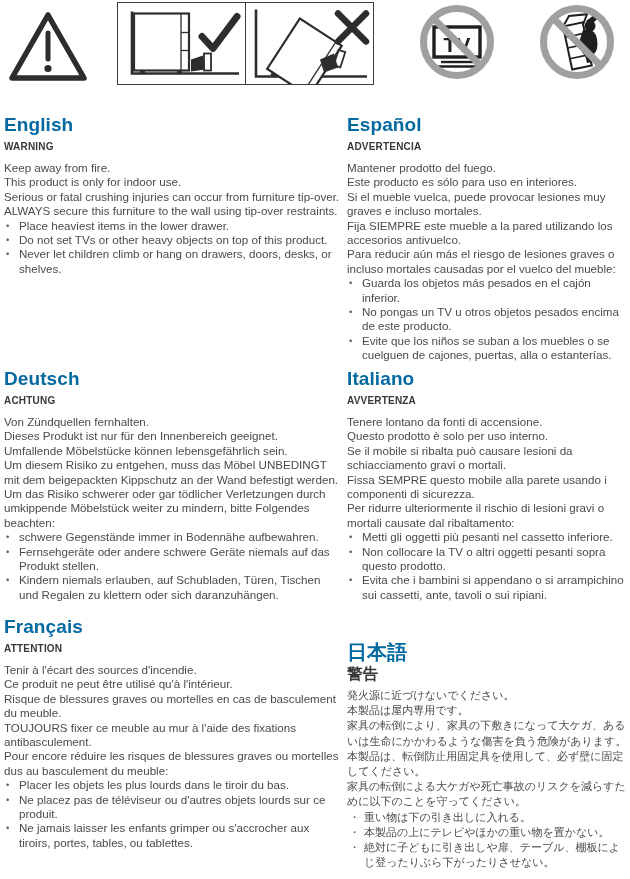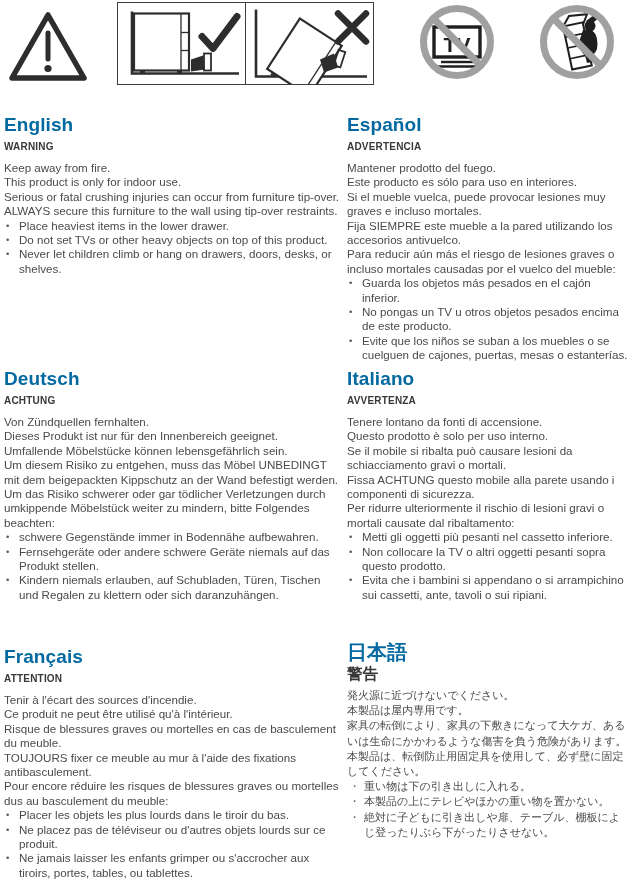--- a/index.html
+++ b/index.html
@@ -141,21 +141,21 @@
       <li>
           <span class="blt">•</span>
           <span class="btxt">Guarda los objetos más pesados en el cajón inferior.</span>
         </li>
       <li>
           <span class="blt">•</span>
           <span class="btxt">No pongas un TV u otros objetos pesados encima de este producto.</span>
         </li>
       <li>
           <span class="blt">•</span>
-          <span class="btxt">Evite que los niños se suban a los muebles o se cuelguen de cajones, puertas, mesas o estanterías.</span>
+          <span class="btxt">Evite que los niños se suban a los muebles o se cuelguen de cajones, puertas, alla o estanterías.</span>
         </li>
     </ul>
   </section>
 
   <section class="sec col-l" style="top:368px">
     <h1>Deutsch</h1>
     <h2>ACHTUNG</h2>
     <p>Von Zündquellen fernhalten.</p>
     <p>Dieses Produkt ist nur für den Innenbereich geeignet.</p>
     <p>Umfallende Möbelstücke können lebensgefährlich sein.</p>
@@ -176,39 +176,39 @@
         </li>
     </ul>
   </section>
 
   <section class="sec col-r" style="top:368px">
     <h1>Italiano</h1>
     <h2>AVVERTENZA</h2>
     <p>Tenere lontano da fonti di accensione.</p>
     <p>Questo prodotto è solo per uso interno.</p>
     <p>Se il mobile si ribalta può causare lesioni da schiacciamento gravi o mortali.</p>
-    <p>Fissa ACHTUNG questo mobile alla parete usando i componenti di sicurezza.</p>
+    <p>Fissa SEMPRE questo mobile alla parete usando i componenti di sicurezza.</p>
     <p>Per ridurre ulteriormente il rischio di lesioni gravi o mortali causate dal ribaltamento:</p>
     <ul>
       <li>
           <span class="blt">•</span>
           <span class="btxt">Metti gli oggetti più pesanti nel cassetto inferiore.</span>
         </li>
       <li>
           <span class="blt">•</span>
           <span class="btxt">Non collocare la TV o altri oggetti pesanti sopra questo prodotto.</span>
         </li>
       <li>
           <span class="blt">•</span>
           <span class="btxt">Evita che i bambini si appendano o si arrampichino sui cassetti, ante, tavoli o sui ripiani.</span>
         </li>
     </ul>
   </section>
 
-  <section class="sec col-l" style="top:646px">
+  <section class="sec col-l" style="top:616px">
     <h1>Français</h1>
     <h2>ATTENTION</h2>
     <p>Tenir à l'écart des sources d'incendie.</p>
     <p>Ce produit ne peut être utilisé qu'à l'intérieur.</p>
     <p>Risque de blessures graves ou mortelles en cas de basculement du meuble.</p>
     <p>TOUJOURS fixer ce meuble au mur à l'aide des fixations antibasculement.</p>
     <p>Pour encore réduire les risques de blessures graves ou mortelles dus au basculement du meuble:</p>
     <ul>
       <li>
           <span class="blt">•</span>
@@ -225,20 +225,21 @@
     </ul>
   </section>
 
   <section class="sec col-r ja" style="top:641px">
     <h1>日本語</h1>
     <h2>警告</h2>
     <p>発火源に近づけないでください。</p>
     <p>本製品は屋内専用です。</p>
     <p>家具の転倒により、家具の下敷きになって大ケガ、あるいは生命にかかわるような傷害を負う危険があります。</p>
     <p>本製品は、転倒防止用固定具を使用して、必ず壁に固定してください。</p>
+    <p>家具の転倒による大ケガや死亡事故のリスクを減らすために以下のことを守ってください。</p>
     <ul>
       <li>
           <span class="blt">・</span>
           <span class="btxt">重い物は下の引き出しに入れる。</span>
         </li>
       <li>
           <span class="blt">・</span>
           <span class="btxt">本製品の上にテレビやほかの重い物を置かない。</span>
         </li>
       <li>

